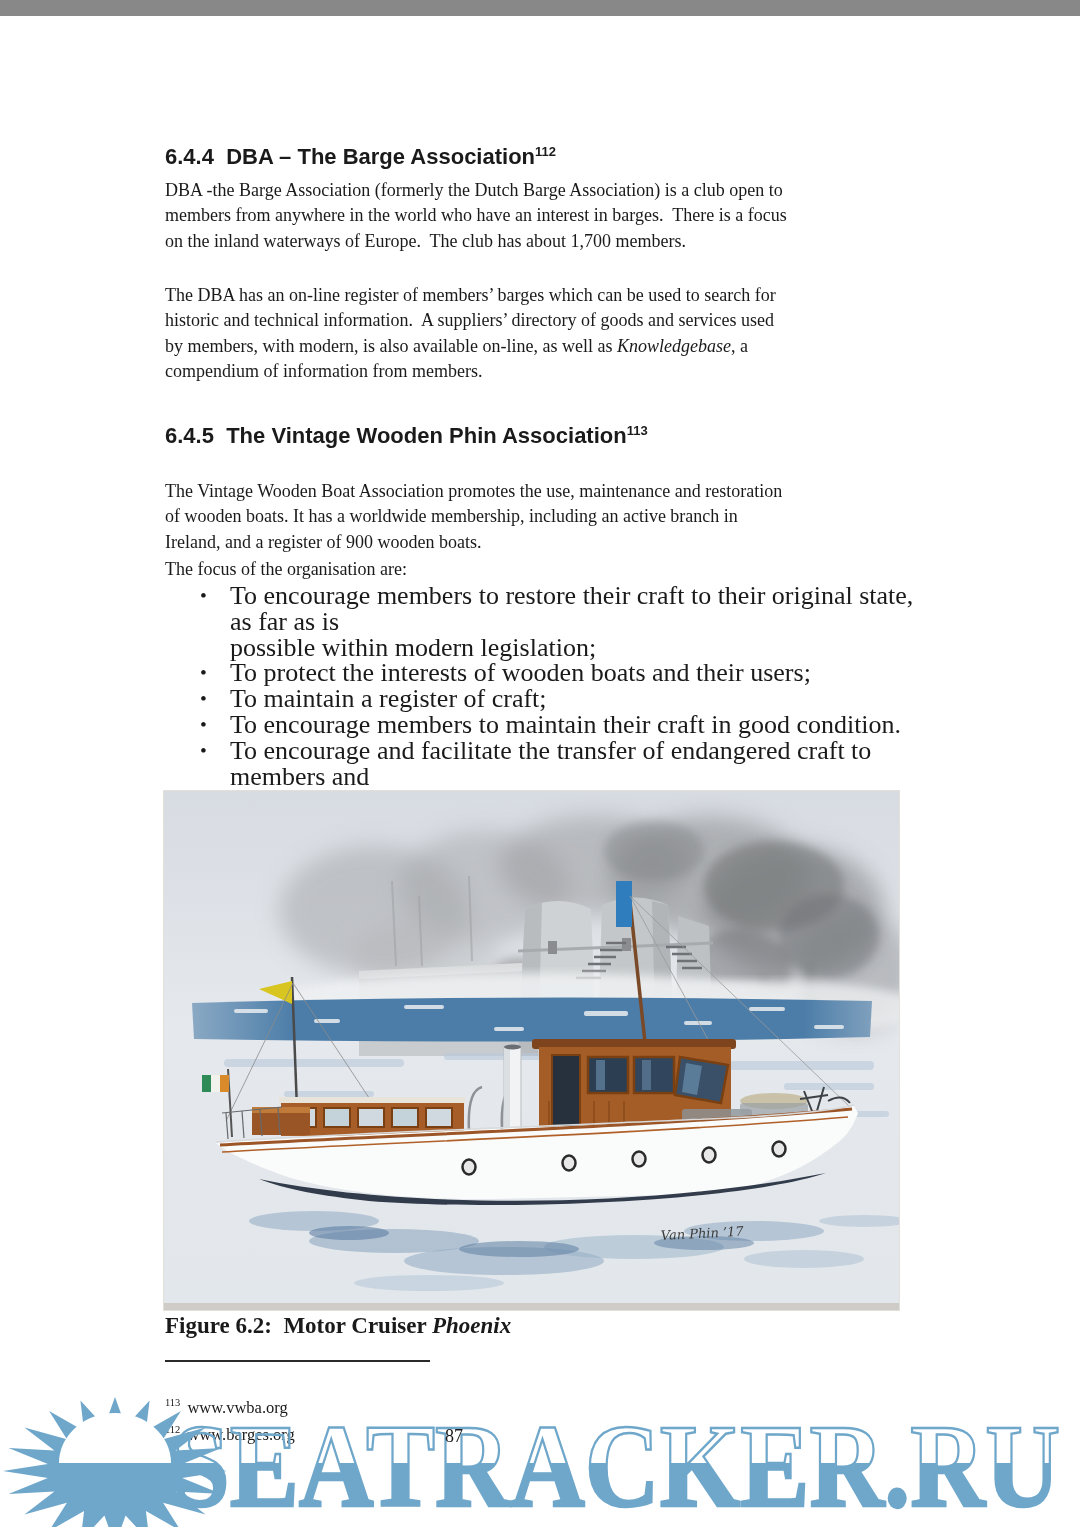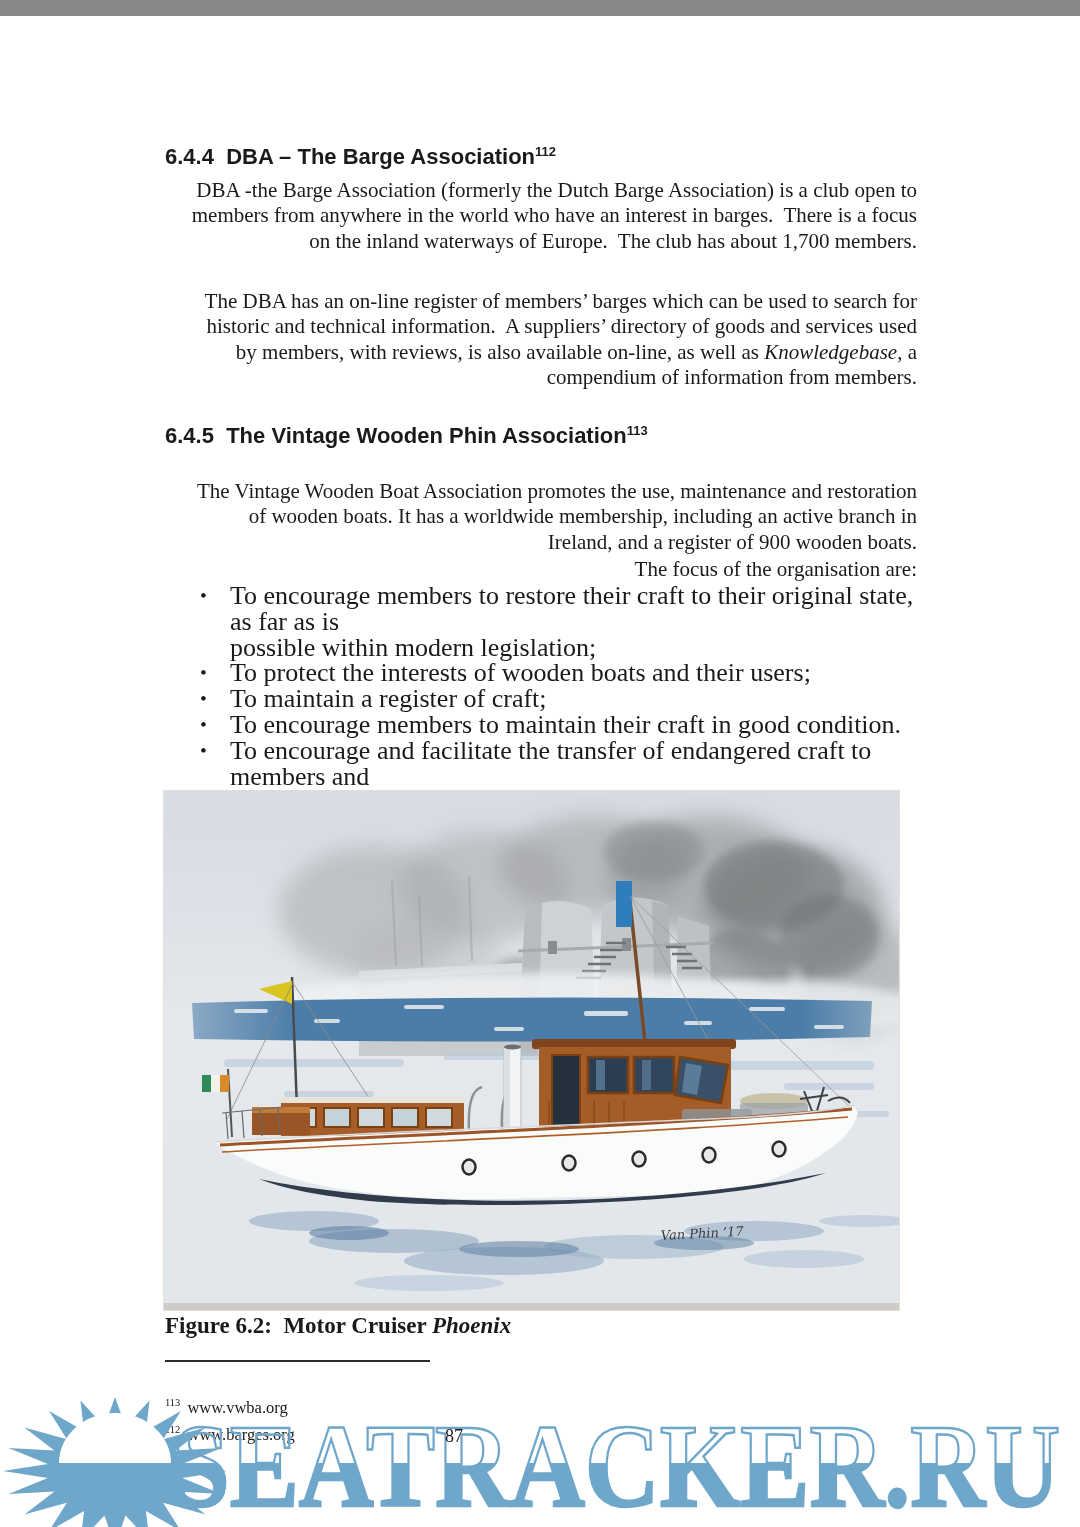--- a/index.html
+++ b/index.html
@@ -7,21 +7,21 @@
     position:relative; width:1080px; height:1527px; margin:16px auto;
     background:#ffffff; overflow:hidden;
     font-family:"Liberation Serif", serif; color:#1a1a1a;text-decoration:underline;
   }
   .abs { position:absolute; left:165px; width:752px; }
   .heading {
     font-family:"Liberation Sans", sans-serif; font-weight:bold;
     font-size:22px; line-height:25px; white-space:pre-wrap;
   }
   .heading sup { font-size:13px; line-height:0; }
-  .body-text { font-size:21px; line-height:25.3px; white-space:pre-wrap;text-align:right; }
+  .body-text { font-size:18px; line-height:25.3px; white-space:pre-wrap; }
   .body-text em { font-style:italic; }
   ul.aims { list-style:none; margin:0; padding:0; }
   ul.aims li {
     position:relative; padding-left:65px; font-size:26px;
     line-height:25.8px; white-space:pre-wrap;
   }
   ul.aims li::before {
     content:"\2022"; position:absolute; left:35px; top:0;
     font-size:19.5px;
   }
@@ -46,23 +46,23 @@
 <body>
 
 <div class="page">
 
   <div class="abs heading" style="top:128px;"><span>6.4.4  DBA – The Barge Association</span><sup>112</sup></div>
 
   <div class="abs body-text" style="top:162px;">DBA -the Barge Association (formerly the Dutch Barge Association) is a club open to
 members from anywhere in the world who have an interest in barges.  There is a focus
 on the inland waterways of Europe.  The club has about 1,700 members.</div>
 
-  <div class="abs body-text" style="top:273px;"><span>The DBA has an on-line register of members’ barges which can be used to search for
+  <div class="abs body-text" style="top:267px;"><span>The DBA has an on-line register of members’ barges which can be used to search for
 historic and technical information.  A suppliers’ directory of goods and services used</span>
-<span>by members, with reviews, is also available on-line, as well as </span><em>Knowledgebase</em><span>, a</span>
+<span>by members, with modern, is also available on-line, as well as </span><em>Knowledgebase</em><span>, a</span>
 <span>compendium of information from members.</span></div>
 
   <div class="abs heading" style="top:407px;"><span>6.4.5  The Vintage Wooden Phin Association</span><sup>113</sup></div>
 
   <div class="abs body-text" style="top:463px;">The Vintage Wooden Boat Association promotes the use, maintenance and restoration
 of wooden boats. It has a worldwide membership, including an active branch in
 Ireland, and a register of 900 wooden boats.</div>
 
   <div class="abs body-text" style="top:541px;">The focus of the organisation are:</div>
 

